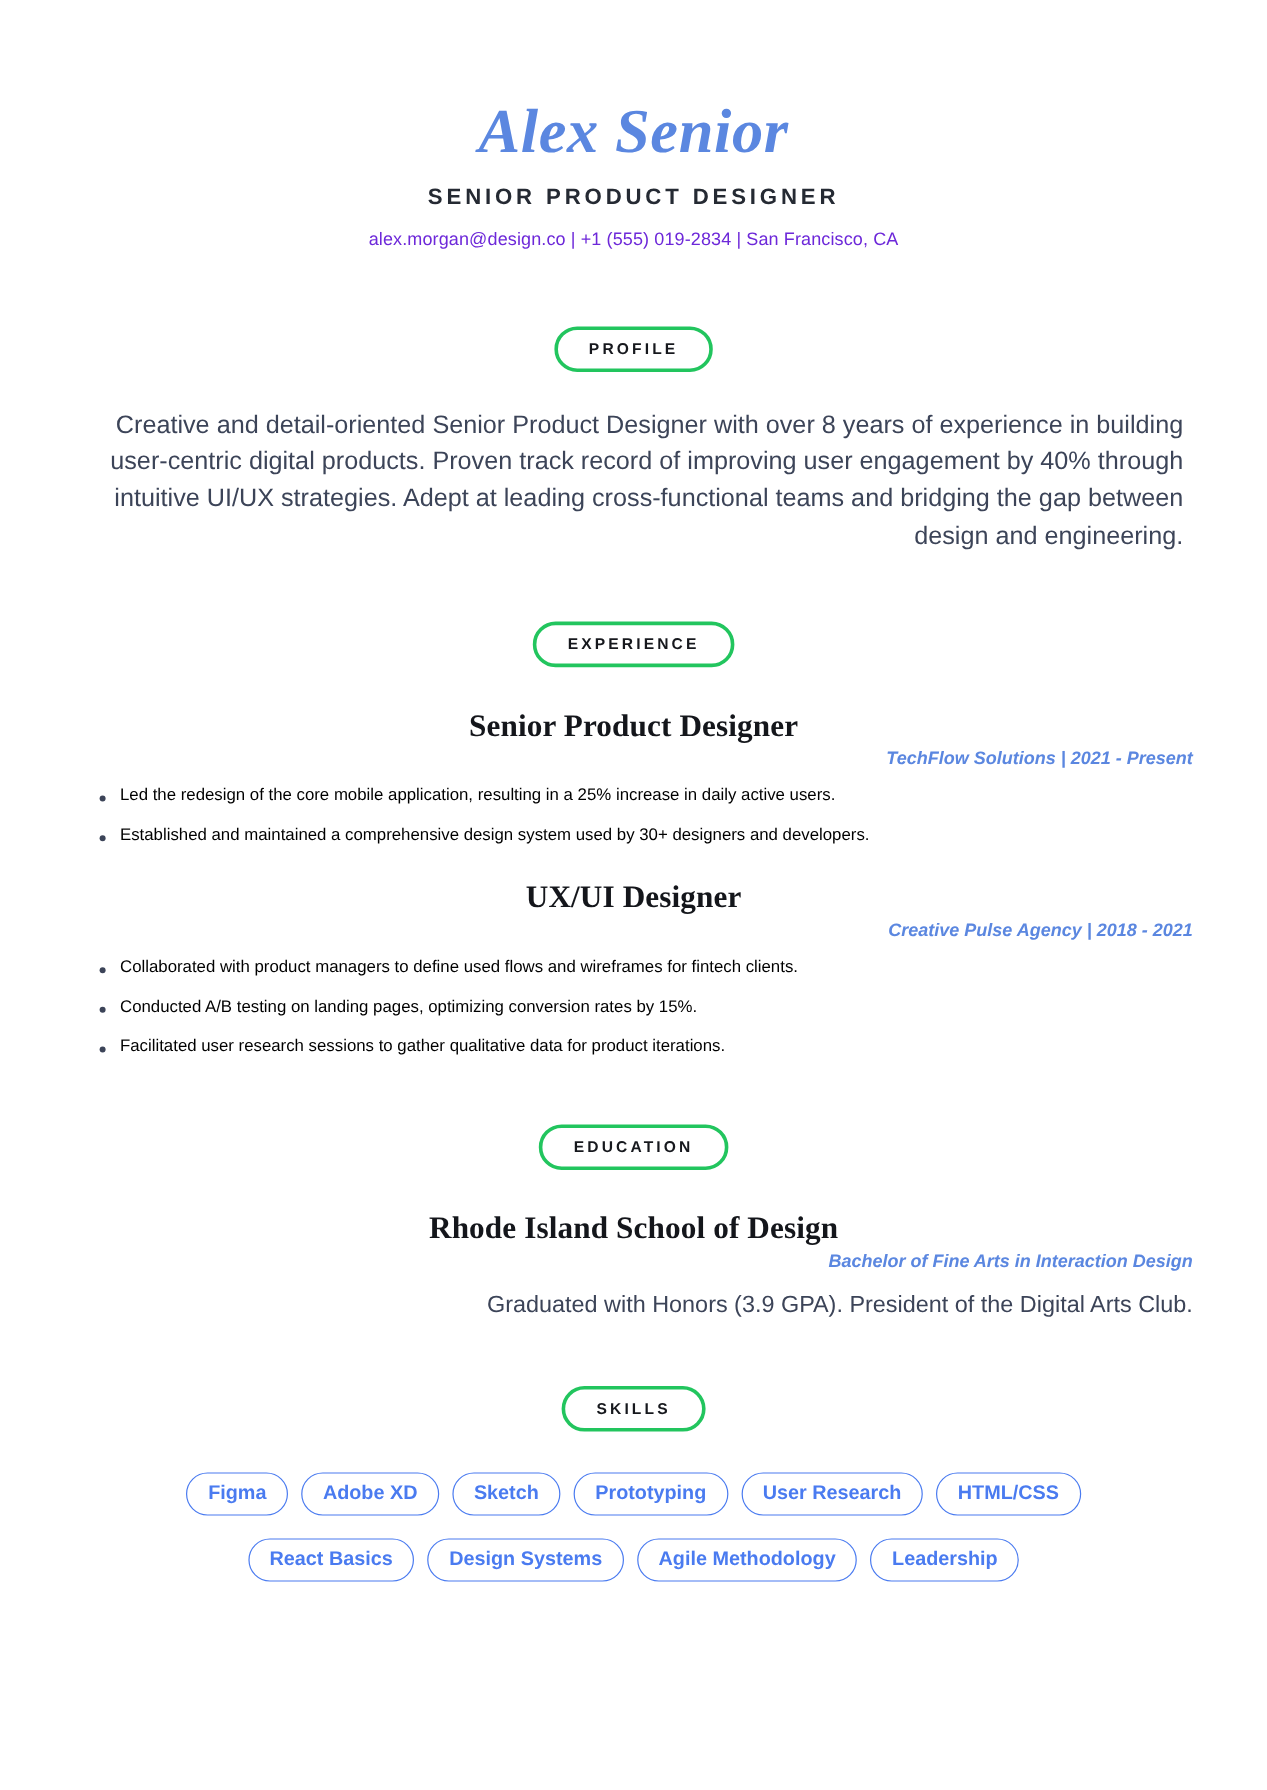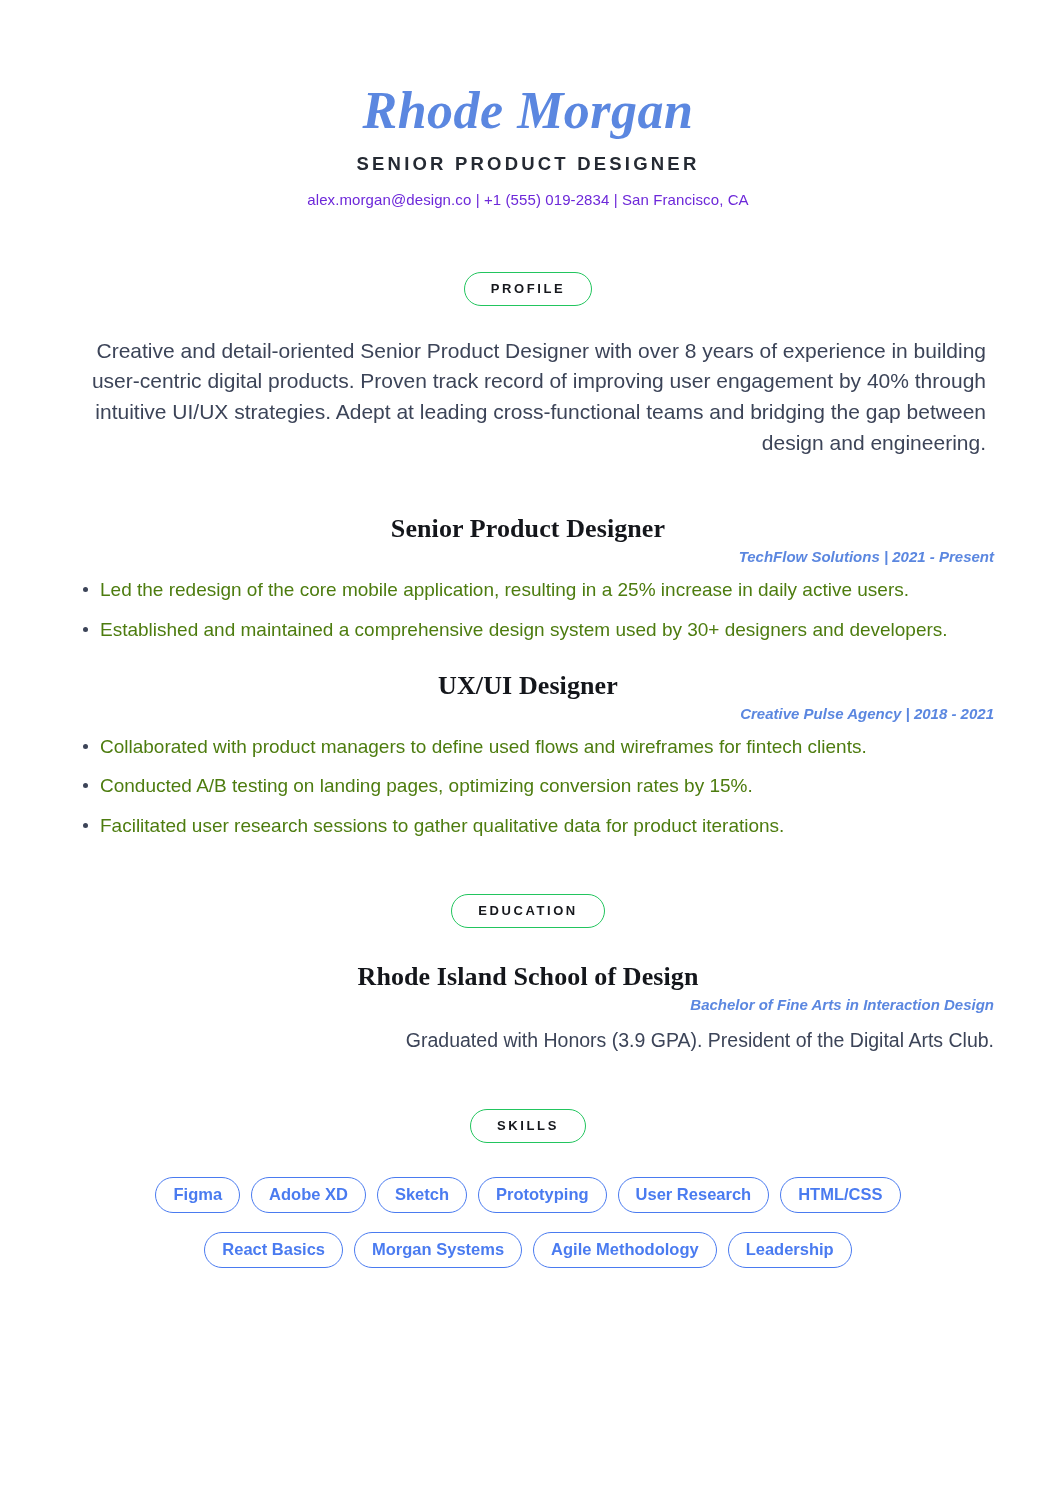--- a/index.html
+++ b/index.html
@@ -51,21 +51,21 @@
     margin: 0;
   }
 
   
   .section-badge-wrap {
     display: flex;
     justify-content: center;
   }
   .section-badge {
     display: inline-block;
-    border: 1px solid #22c55e;
+    border: 3px solid #22c55e;
     border-radius: 999px;
     padding: 9px 26px 10px 26px;
     font-size: 13px;
     font-weight: 700;
     letter-spacing: 2.6px;
     color: #16181d;
     background: #ffffff;
     text-transform: uppercase;
     line-height: 1;
   }
@@ -107,23 +107,23 @@
     margin: 0 0 12px 0;
   }
   ul.bullets {
     list-style: none;
     margin: 0;
     padding: 0;
   }
   ul.bullets li {
     position: relative;
     padding-left: 38px;
-    font-size: 19px;
+    font-size: 14px;
     line-height: 1.35;
-    color: #4d7c0f;
+    color: #000000;
     margin-bottom: 14px;
   }
   ul.bullets li:last-child { margin-bottom: 0; }
   ul.bullets li::before {
     content: "";
     position: absolute;
     left: 21px;
     top: 10px;
     width: 5px;
     height: 5px;
@@ -162,33 +162,36 @@
     line-height: 1.15;
     white-space: nowrap;
   }
 </style>
 </head>
 <body>
 
 <div class="page">
 
   <div class="header">
-    <h1 class="name">Rhode Morgan</h1>
+    <h1 class="name">Alex Senior</h1>
     <div class="job-title">SENIOR PRODUCT DESIGNER</div>
     <div class="contact">alex.morgan@design.co | +1 (555) 019-2834 | San Francisco, CA</div>
   </div>
 
   <div class="section sp-profile">
     <div class="section-badge-wrap">
       <span class="section-badge">PROFILE</span>
     </div>
     <p class="profile-text">Creative and detail-oriented Senior Product Designer with over 8 years of experience in building user-centric digital products. Proven track record of improving user engagement by 40% through intuitive UI/UX strategies. Adept at leading cross-functional teams and bridging the gap between design and engineering.</p>
   </div>
 
   <div class="section sp-experience">
+    <div class="section-badge-wrap">
+      <span class="section-badge">EXPERIENCE</span>
+    </div>
 
     <div class="entry">
       <div class="entry-title">Senior Product Designer</div>
       <div class="entry-meta">TechFlow Solutions | 2021 - Present</div>
       <ul class="bullets">
         <li>Led the redesign of the core mobile application, resulting in a 25% increase in daily active users.</li>
         <li>Established and maintained a comprehensive design system used by 30+ designers and developers.</li>
       </ul>
     </div>
 
@@ -219,19 +222,19 @@
       <span class="section-badge">SKILLS</span>
     </div>
     <div class="skills-wrap">
       <span class="skill-chip">Figma</span>
       <span class="skill-chip">Adobe XD</span>
       <span class="skill-chip">Sketch</span>
       <span class="skill-chip">Prototyping</span>
       <span class="skill-chip">User Research</span>
       <span class="skill-chip">HTML/CSS</span>
       <span class="skill-chip">React Basics</span>
-      <span class="skill-chip">Morgan Systems</span>
+      <span class="skill-chip">Design Systems</span>
       <span class="skill-chip">Agile Methodology</span>
       <span class="skill-chip">Leadership</span>
     </div>
   </div>
 
 </div>
 
 </body></html>

